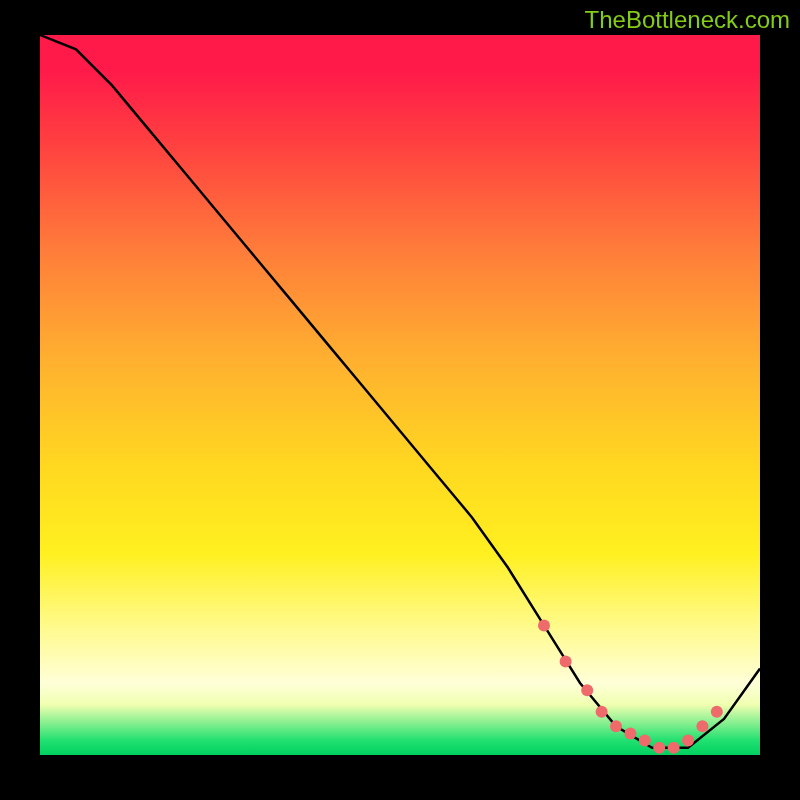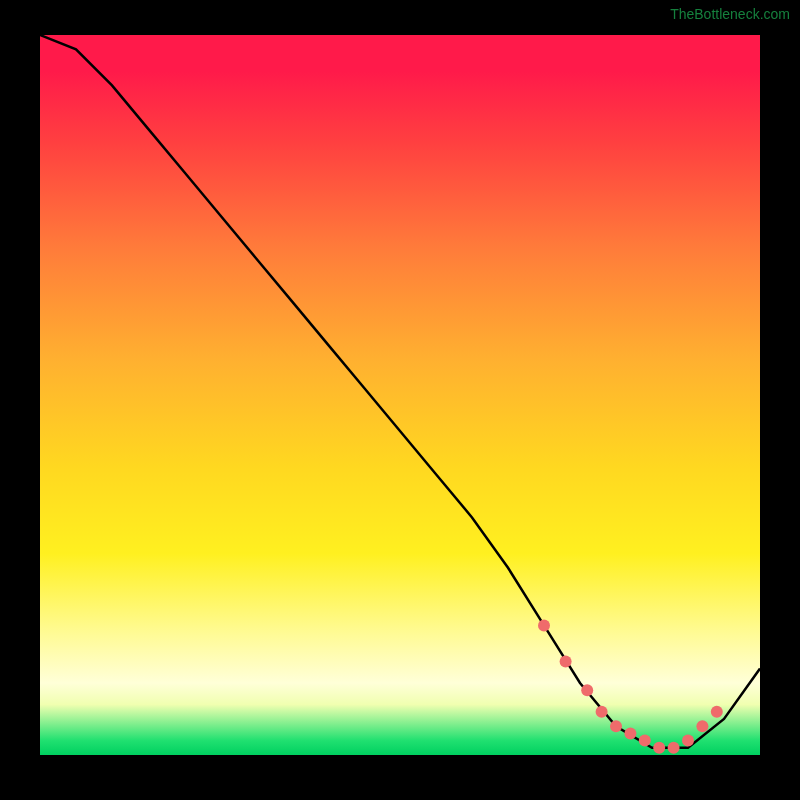--- a/index.html
+++ b/index.html
@@ -7,22 +7,22 @@
     width: 800px;
     height: 800px;
     background: #000;
     position: relative;
     font-family: Arial, Helvetica, sans-serif;
   }
   .watermark {
     position: absolute;
     top: 6px;
     right: 10px;
-    color: #15803d;
-    font-size: 14px;
+    color: #84cc16;
+    font-size: 24px;
     font-weight: 500;
     z-index: 10;
   }
   .chart-area {
     position: absolute;
     top: 35px;
     left: 40px;
     width: 720px;
     height: 720px;
     background: linear-gradient(to bottom,

